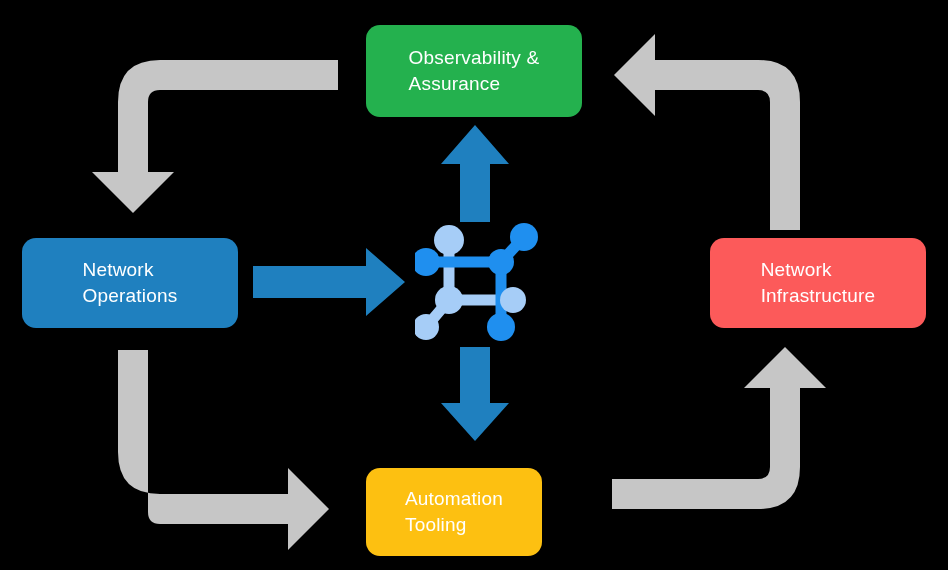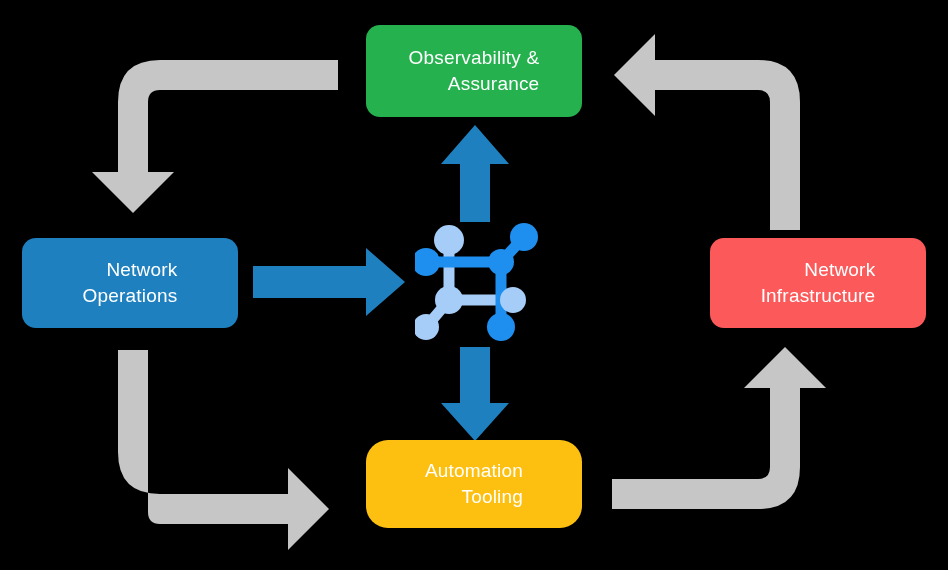--- a/index.html
+++ b/index.html
@@ -16,38 +16,37 @@
     height: 570px;
     background: #000000;
     overflow: hidden;
   }
   .node-box {
     position: absolute;
     border-radius: 14px;
     display: flex;
     align-items: center;
     justify-content: center;
-    text-align: right;
+    text-align: left;
     color: #ffffff;
     font-size: 19px;
     line-height: 1.35;
     font-weight: 400;
     letter-spacing: 0.2px;
     white-space: pre-line;
     box-sizing: border-box;
     padding: 6px 10px;
   }
   #box-observability {
     left: 366px;  top: 25px;   width: 216px; height: 92px;
     background: #24b14e;
   }
   #box-automation {
-    left: 366px;  top: 440px;  width: 216px; height: 88px;
+    left: 366px;  top: 468px;  width: 176px; height: 88px;
     background: #fdc011;
-    border-radius: 22px;
   }
   #box-operations {
     left: 22px;   top: 238px;  width: 216px; height: 90px;
     background: #1f80bf;
   }
   #box-infrastructure {
     left: 710px;  top: 238px;  width: 216px; height: 90px;
     background: #fc5a5a;
   }
   .svg-layer {

